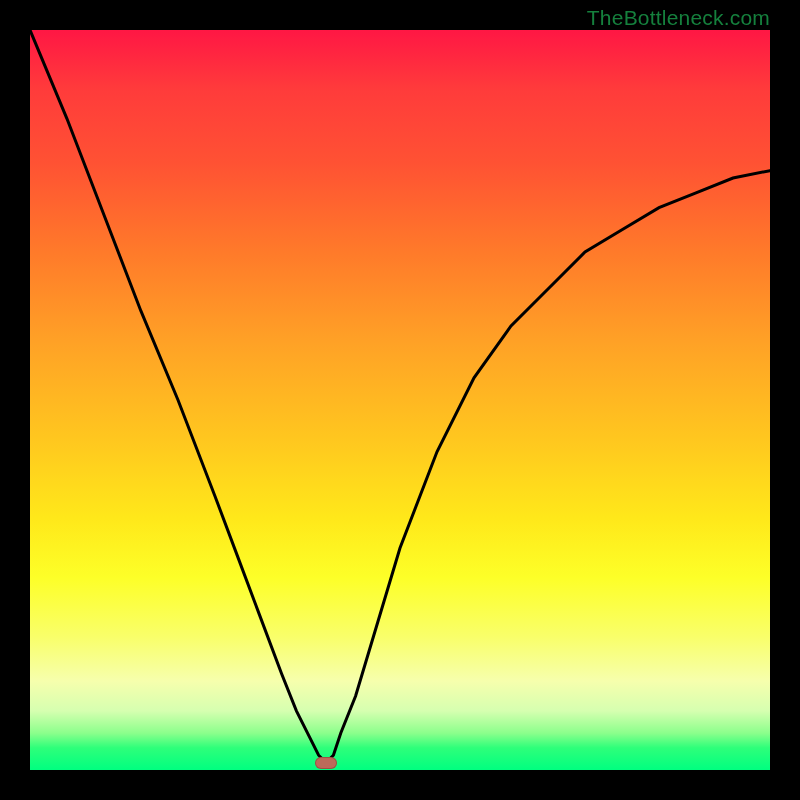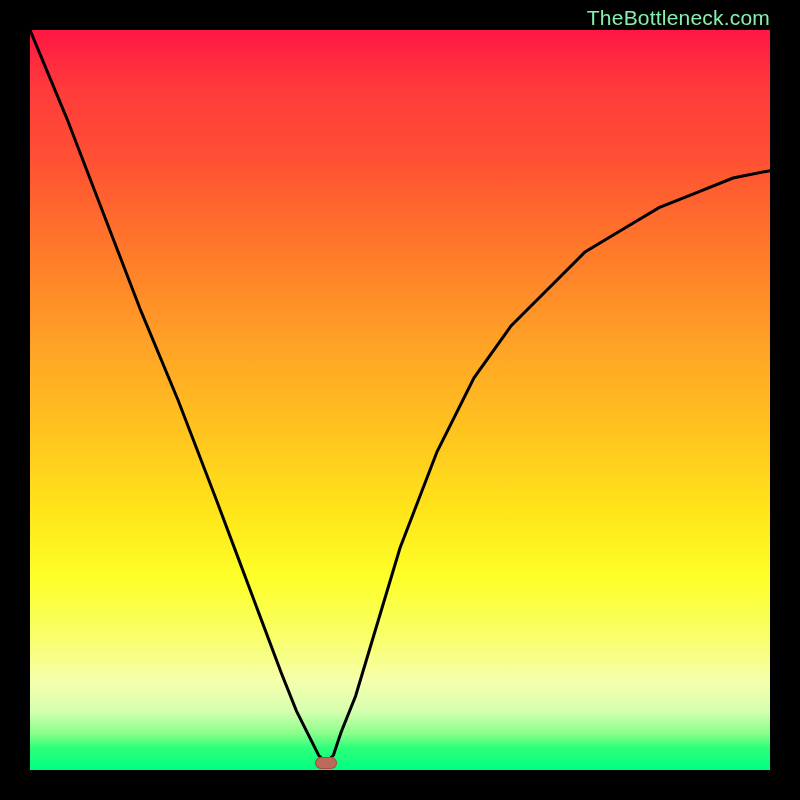--- a/index.html
+++ b/index.html
@@ -34,21 +34,21 @@
       #8cff8c 95%,
       #2eff7a 97%,
       #00ff80 100%
     );
   }
   
   .watermark {
     position: absolute;
     top: 6px;
     right: 30px;
-    color: #86efac;
+    color: #15803d;
     font-size: 21px;
     letter-spacing: 0.2px;
     font-weight: 500;
   }
   
   .curve-svg {
     position: absolute;
     top: 30px;
     left: 30px;
     width: 740px;

